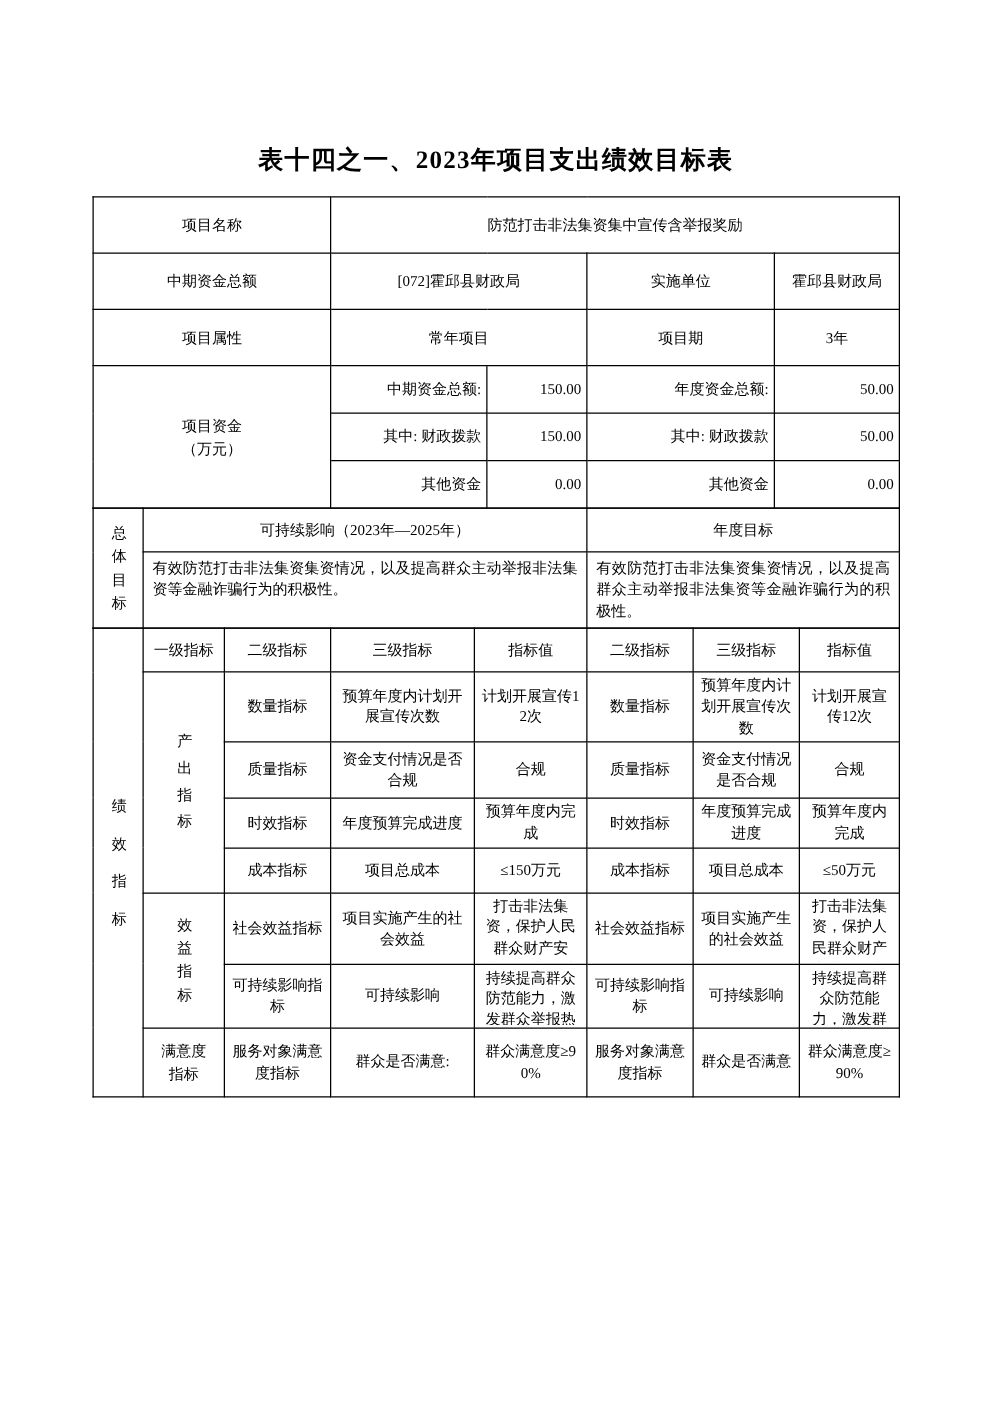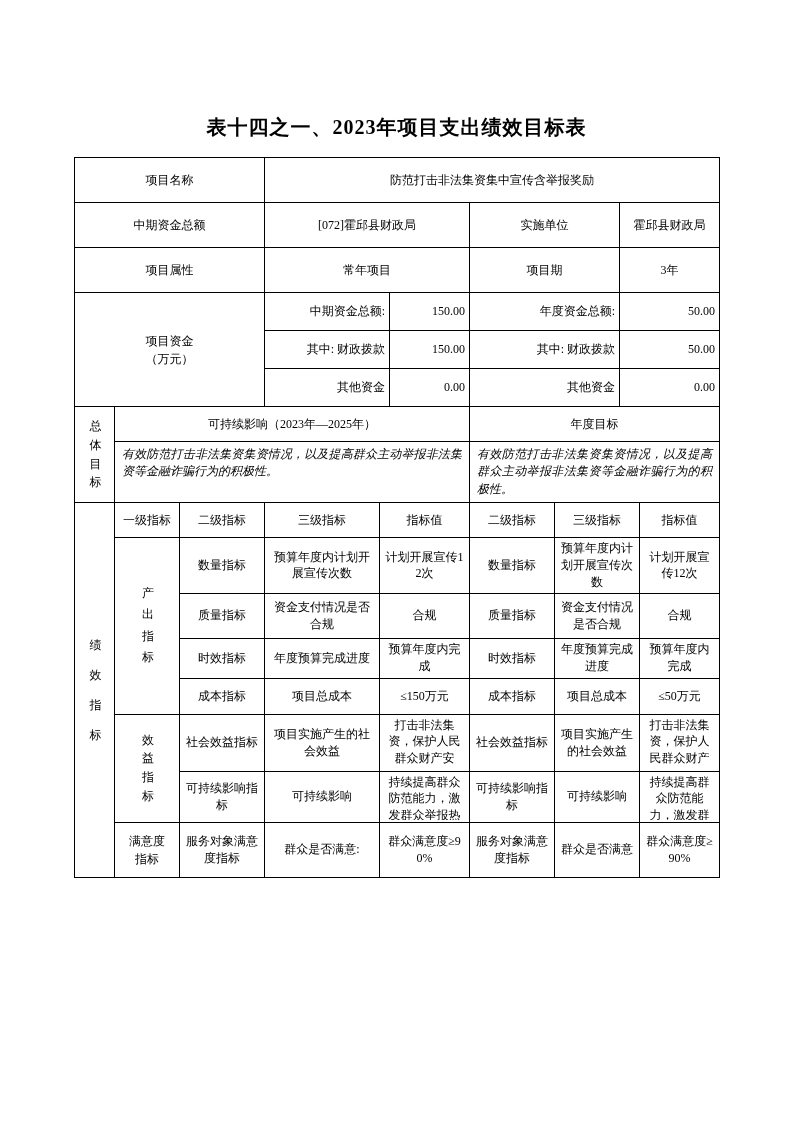--- a/index.html
+++ b/index.html
@@ -37,21 +37,21 @@
     border:1px solid #000;
     text-align:center;
     vertical-align:middle;
     padding:2px 4px;
     line-height:1.4;
     overflow:hidden;
     word-break:break-all;
   }
   td.tl{text-align:right;padding-left:7px;}
   td.num{text-align:right;padding-right:4px;}
-  td.jtext{text-align:justify;padding:4px 7px;vertical-align:top;line-height:1.45;font-style:italic;}
+  td.jtext{text-align:justify;padding:4px 7px;vertical-align:top;line-height:1.45;}
   .vstack{width:1.15em;margin:0 auto;line-height:1.55;text-align:right;}
   .vstack.sp1{line-height:1.8;}
   .vstack.sp2{line-height:2.5;}
   .wrapbox{display:inline-block;width:4em;line-height:1.5;}
   .clipbox{overflow:hidden;text-align:center;line-height:1.4;}
   .clipbox.s{height:52px;}
   .clipbox.m{height:46px;}
   tr.h45{height:45px;}
   tr.h38{height:38px;}
   tr.h35{height:35px;}

